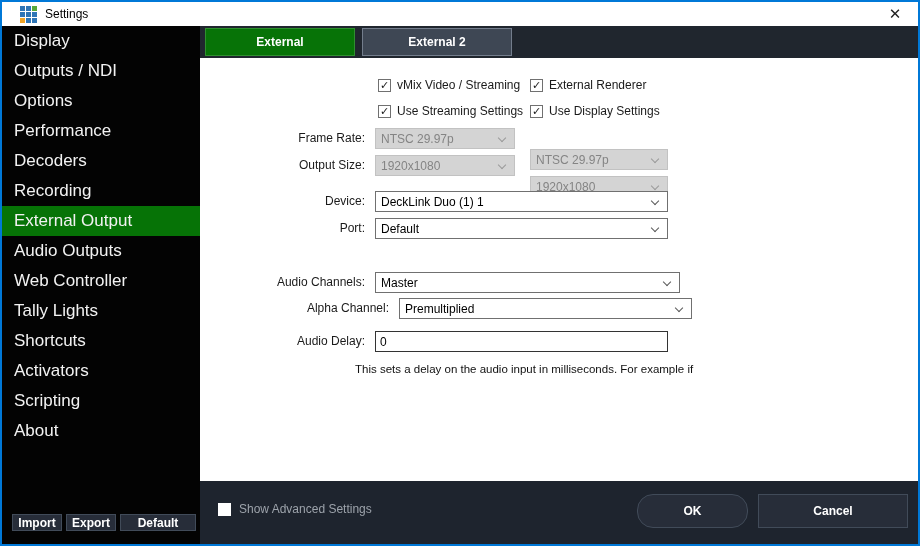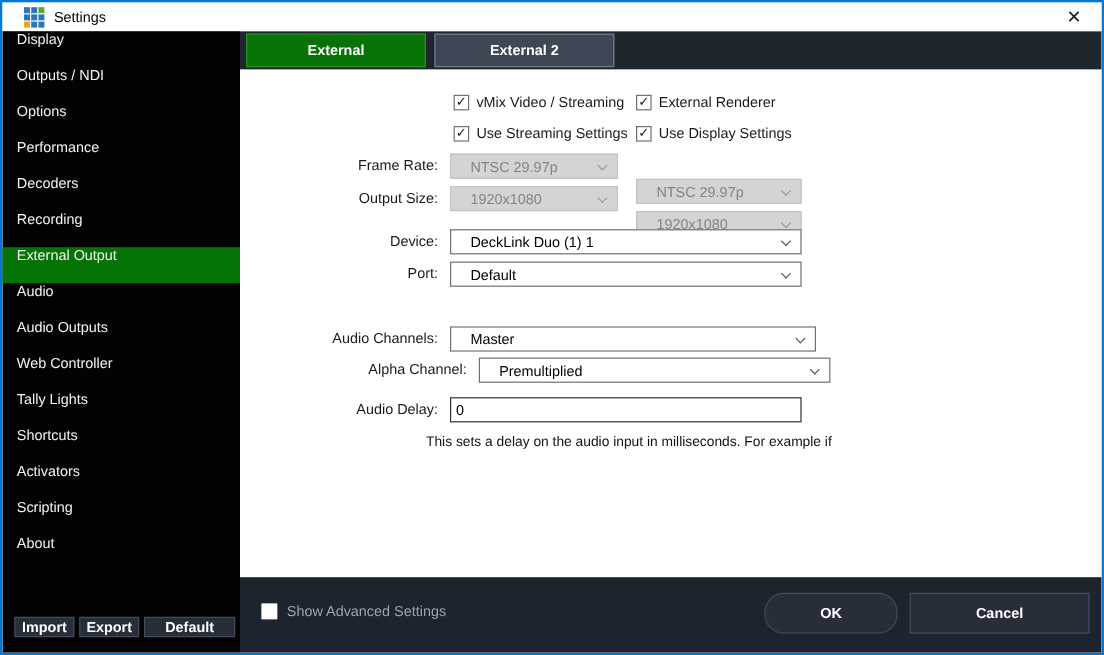--- a/index.html
+++ b/index.html
@@ -33,22 +33,22 @@
 
   
   .main{ flex:1; display:flex; min-height:0; }
 
   
   .sidebar{
     width:198px; flex:0 0 198px; background:#030303;
     position:relative;
   }
   .nav-item{
-    height:30px; display:flex; align-items:flex-start;
-    padding-left:12px; color:#f2f2f2; font-size:12px;
+    height:30px; display:flex; align-items:center;
+    padding-left:12px; color:#f2f2f2; font-size:17px;
     cursor:default;
   }
   .nav-item.selected{ background:#067306; }
   .sidebar-footer{
     position:absolute; left:10px; bottom:13px;
     display:flex; gap:4px;
   }
   .dark-btn{
     background:#272d39; border:1px solid #414b59; color:#fff;
     font-family:"Liberation Sans",sans-serif;
@@ -77,21 +77,21 @@
   .content{ flex:1; background:#fff; position:relative; }
   .row{ position:absolute; left:0; width:100%; height:21px; }
   .form-label{
     position:absolute; right:553px; top:3px; width:160px;
     text-align:right; font-size:12px; color:#1a1a1a; white-space:nowrap;
   }
   .ctl{ position:absolute; top:0; height:21px; }
 
   .dropdown{
     background:#fff; border:1px solid #707070;
-    display:flex; align-items:center; padding-left:16px;
+    display:flex; align-items:center; padding-left:5px;
     font-size:12px; color:#000; position:relative; cursor:default;
   }
   .dropdown.disabled{ background:#d4d4d4; border-color:#c2c2c2; color:#848484; }
   .chev{
     position:absolute; right:9px; top:6px;
     width:6px; height:6px;
     border:solid #5a5a5a; border-width:0 1px 1px 0;
     transform:rotate(45deg);
   }
   .dropdown.disabled .chev{ border-color:#9a9a9a; }
@@ -165,23 +165,20 @@
       <div class="nav-item">
           <span>Decoders</span>
         </div>
       <div class="nav-item">
           <span>Recording</span>
         </div>
       <div class="nav-item selected">
           <span>External Output</span>
         </div>
       <div class="nav-item">
-          <span>Audio</span>
-        </div>
-      <div class="nav-item">
           <span>Audio Outputs</span>
         </div>
       <div class="nav-item">
           <span>Web Controller</span>
         </div>
       <div class="nav-item">
           <span>Tally Lights</span>
         </div>
       <div class="nav-item">
           <span>Shortcuts</span>

